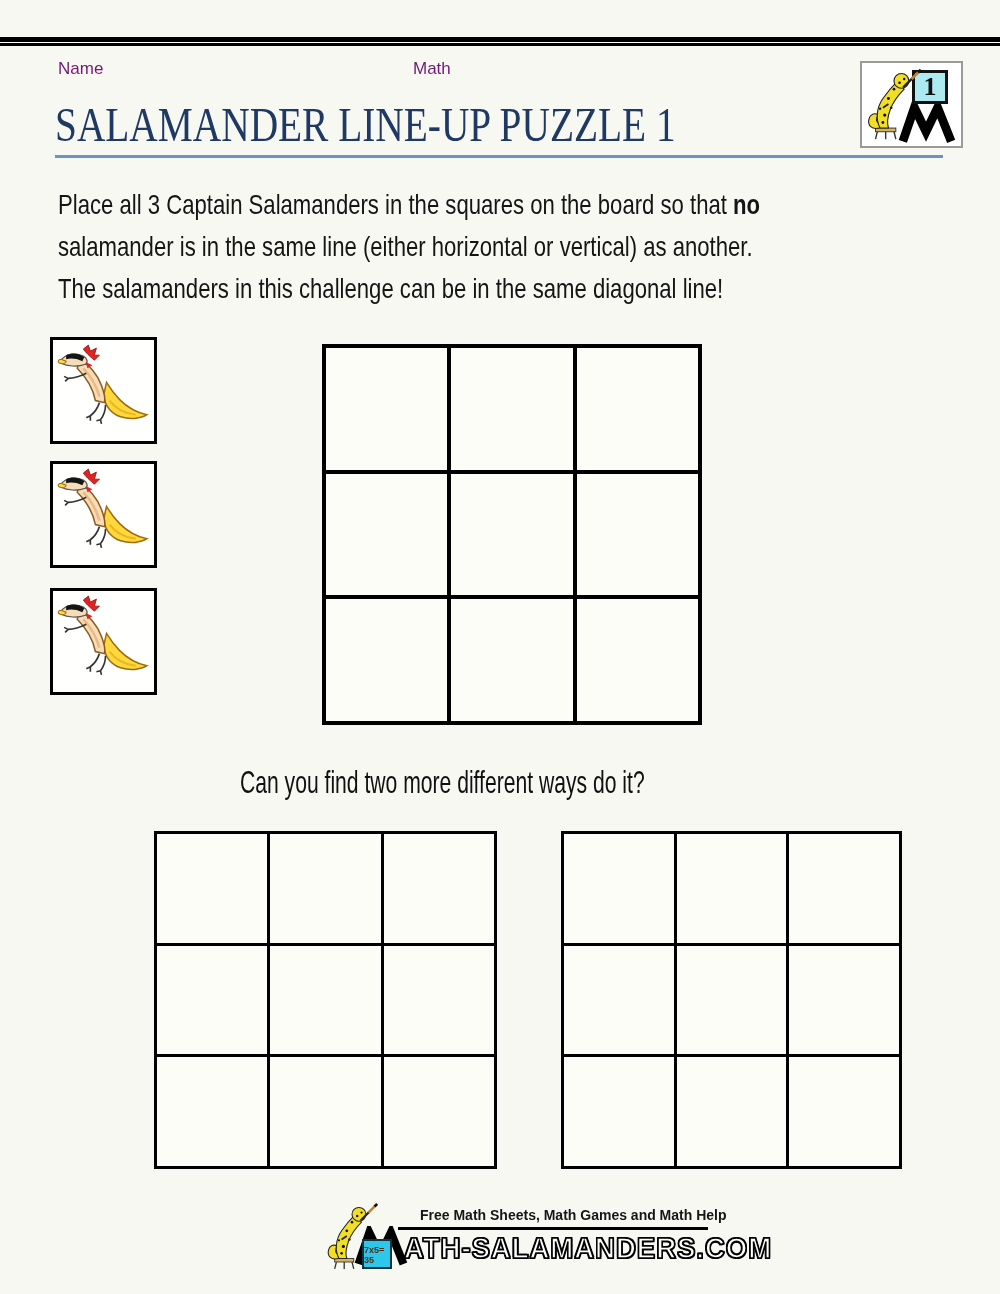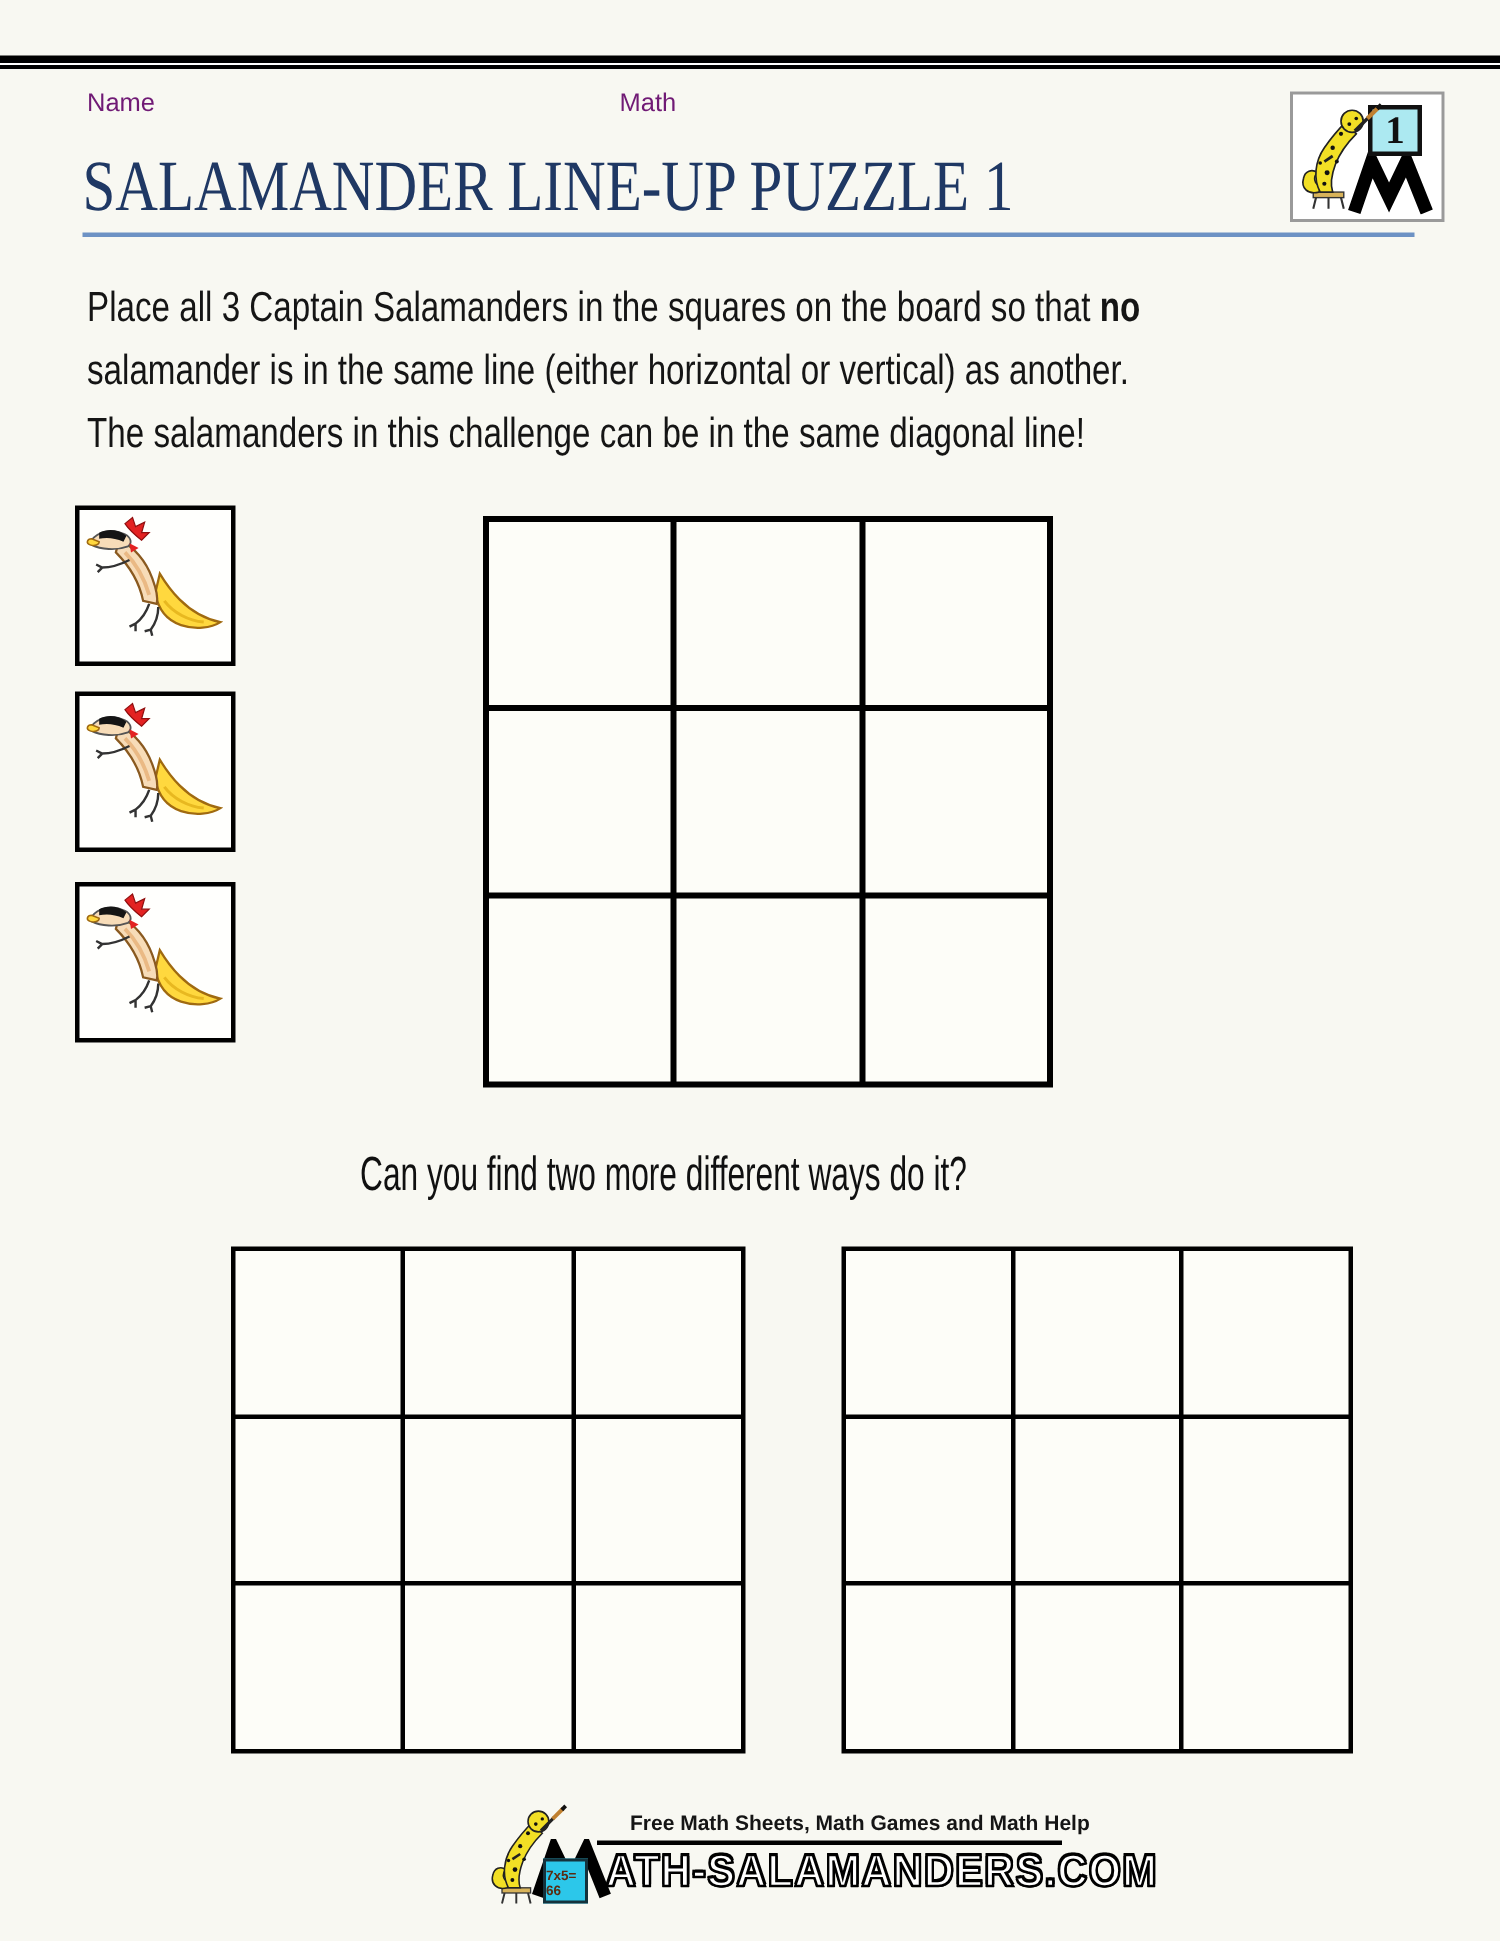--- a/index.html
+++ b/index.html
@@ -193,21 +193,21 @@
     <div class="cell"></div>
   </div>
 
 <div id="footer-m" class="abs">
   <svg style="width:54px;height:40px;overflow:visible;">
       <use href="#logo-m"></use>
     </svg>
 </div>
 <div id="footer-board" class="abs">
   <div>7x5=</div>
-  <div>66</div>
+  <div>35</div>
 </div>
 <div id="footer-sal" class="abs">
   <svg style="width:52px;height:70px;overflow:visible;">
       <use href="#logo-sal"></use>
     </svg>
 </div>
 <div id="footer-tagline" class="abs">Free Math Sheets, Math Games and Math Help</div>
 <div id="footer-rule" class="abs"></div>
 <div id="footer-wordmark" class="abs">ATH-SALAMANDERS.COM</div>
 

